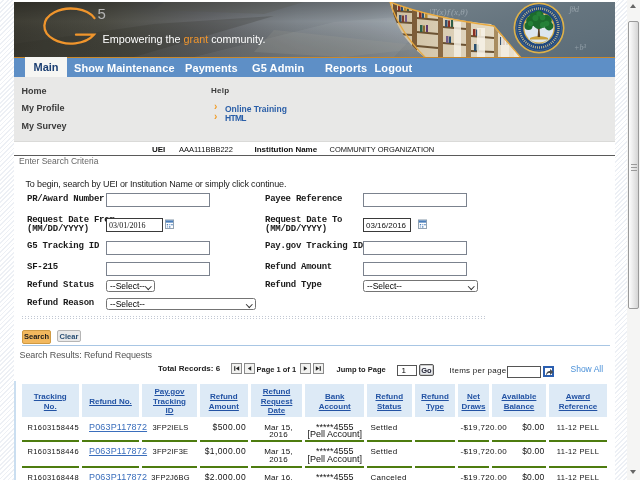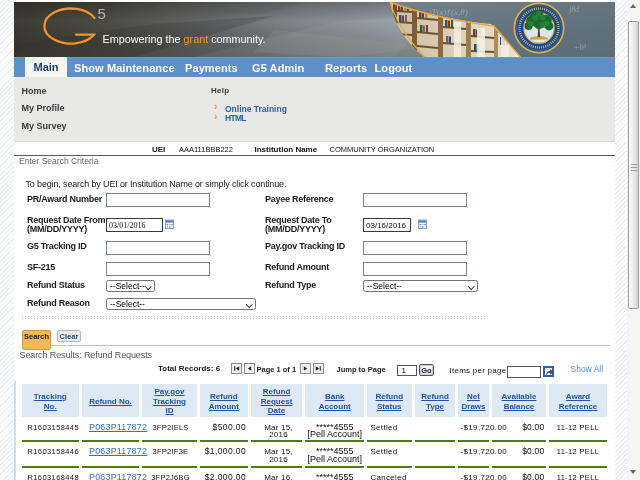--- a/index.html
+++ b/index.html
@@ -26,36 +26,36 @@
 #menu { position:absolute; left:0; top:77px; width:601px; height:65px; background:#e8e8e7; border-bottom:1px solid #dadad8; }
 .mlink { position:absolute; color:#3a3a3a; font-weight:bold; font-size:9px; }
 .hlink { position:absolute; color:#2b5fa8; font-weight:bold; font-size:8.5px; }
 .harr { position:absolute; color:#f09c28; font-weight:bold; font-size:10px; }
 
 
 .b { font-weight:bold; }
 #ueirow { position:absolute; top:145px; left:0; width:601px; font-size:7.5px; color:#111; }
 #divider { position:absolute; top:155px; left:0; width:601px; border-top:1px solid #5a5a5a; }
 
-label.f { position:absolute; font-size:9px; font-weight:bold; color:#1a1a1a; letter-spacing:-0.25px; line-height:9px; }
+label.f { position:absolute; font-size:9px; font-weight:bold; color:#1a1a1a; letter-spacing:-0.25px; line-height:9px;font-family:Liberation Mono, monospace; }
 input.t { position:absolute; height:14px; border:1px solid #7b828e; background:#fff; font-size:8.5px; padding:0 2px; font-family:"Liberation Sans",sans-serif; color:#111; }
 input.d { border:1px solid #3a3a3a; font-size:8px; }
 .calicon { position:absolute; width:9px; height:10px; }
 .sel { position:absolute; border:1px solid #747474; border-radius:2.5px; background:#fff; font-size:8.5px; color:#000;
   line-height:11px; padding-left:3px; }
 .sel .ar { position:absolute; right:4px; top:3px; width:4.5px; height:4.5px;
   border-right:1.4px solid #333; border-bottom:1.4px solid #333; transform:rotate(45deg); }
 
 #dots { position:absolute; left:8px; top:314px; width:463px; height:5px;
   background-image:repeating-linear-gradient(90deg, #c3c9d4 0 1.2px, transparent 1.2px 3px);
   -webkit-mask-image: repeating-linear-gradient(0deg,#000 0 1.2px, transparent 1.2px 2.2px, #000 2.2px 3.4px, transparent 3.4px 5px); }
 
 .btn { position:absolute; font-weight:bold; font-size:7.5px; text-align:center;
   border-radius:2px; }
-#btnsearch { left:8px; top:330px; width:29px; height:20px; line-height:11px;
+#btnsearch { left:8px; top:330px; width:29px; height:14px; line-height:11px;
   background:#f2b85e; border:1px solid #cf9a43; color:#1a1a1a; }
 #btnclear { left:43px; top:330px; width:24px; height:12px; line-height:11px;
   background:#e9e9e9; border:1px solid #b5b5b5; color:#274d73; }
 #blueline { position:absolute; left:8px; top:345px; width:588px; border-top:1px solid #a8c6e4; }
 #results { position:absolute; left:5.5px; top:350px; font-size:9px; letter-spacing:-0.1px; color:#555555; }
 
 
 .pg { position:absolute; font-size:7.5px; font-weight:bold; color:#222; }
 .pbtn { position:absolute; width:11px; height:11px; border:1px solid #8a8a8a; background:#f2f2f0; text-align:center; line-height:7px; overflow:hidden; }
 #jumpin { position:absolute; left:382.5px; top:364.5px; width:20.5px; height:11.5px; border:1px solid #555; font-size:8px; padding-left:4px; }

